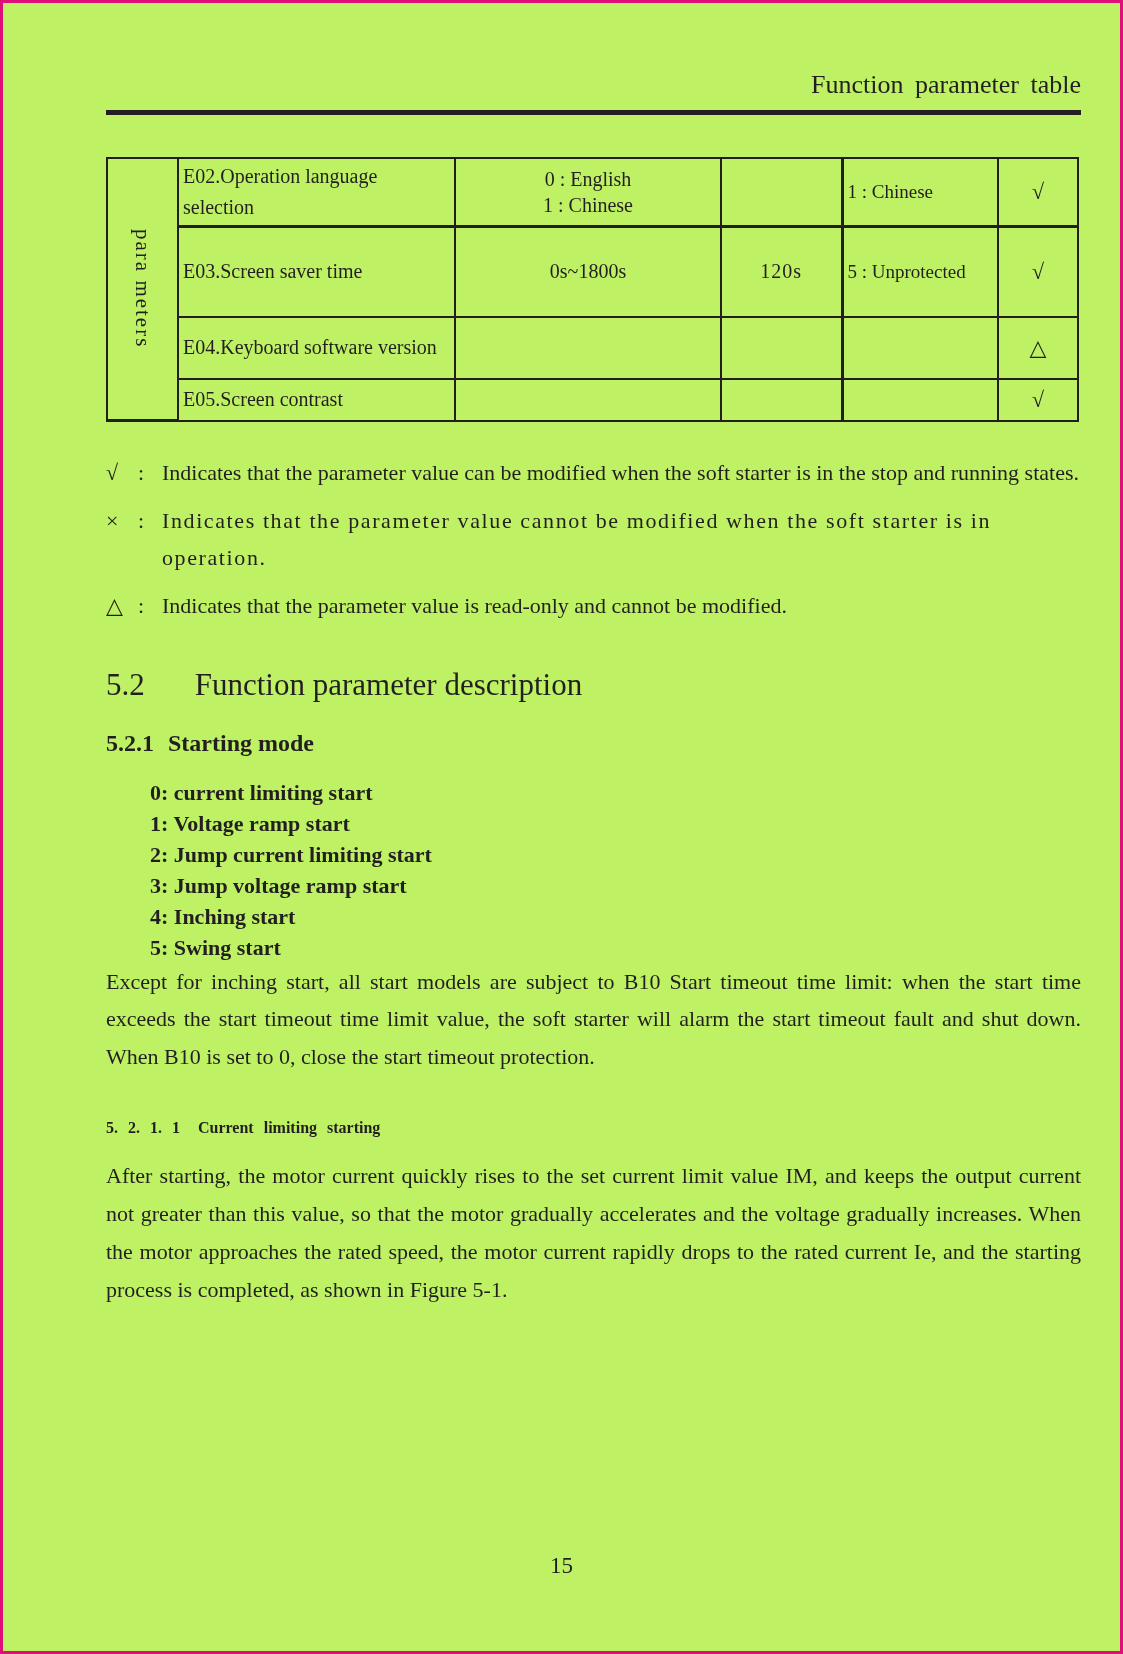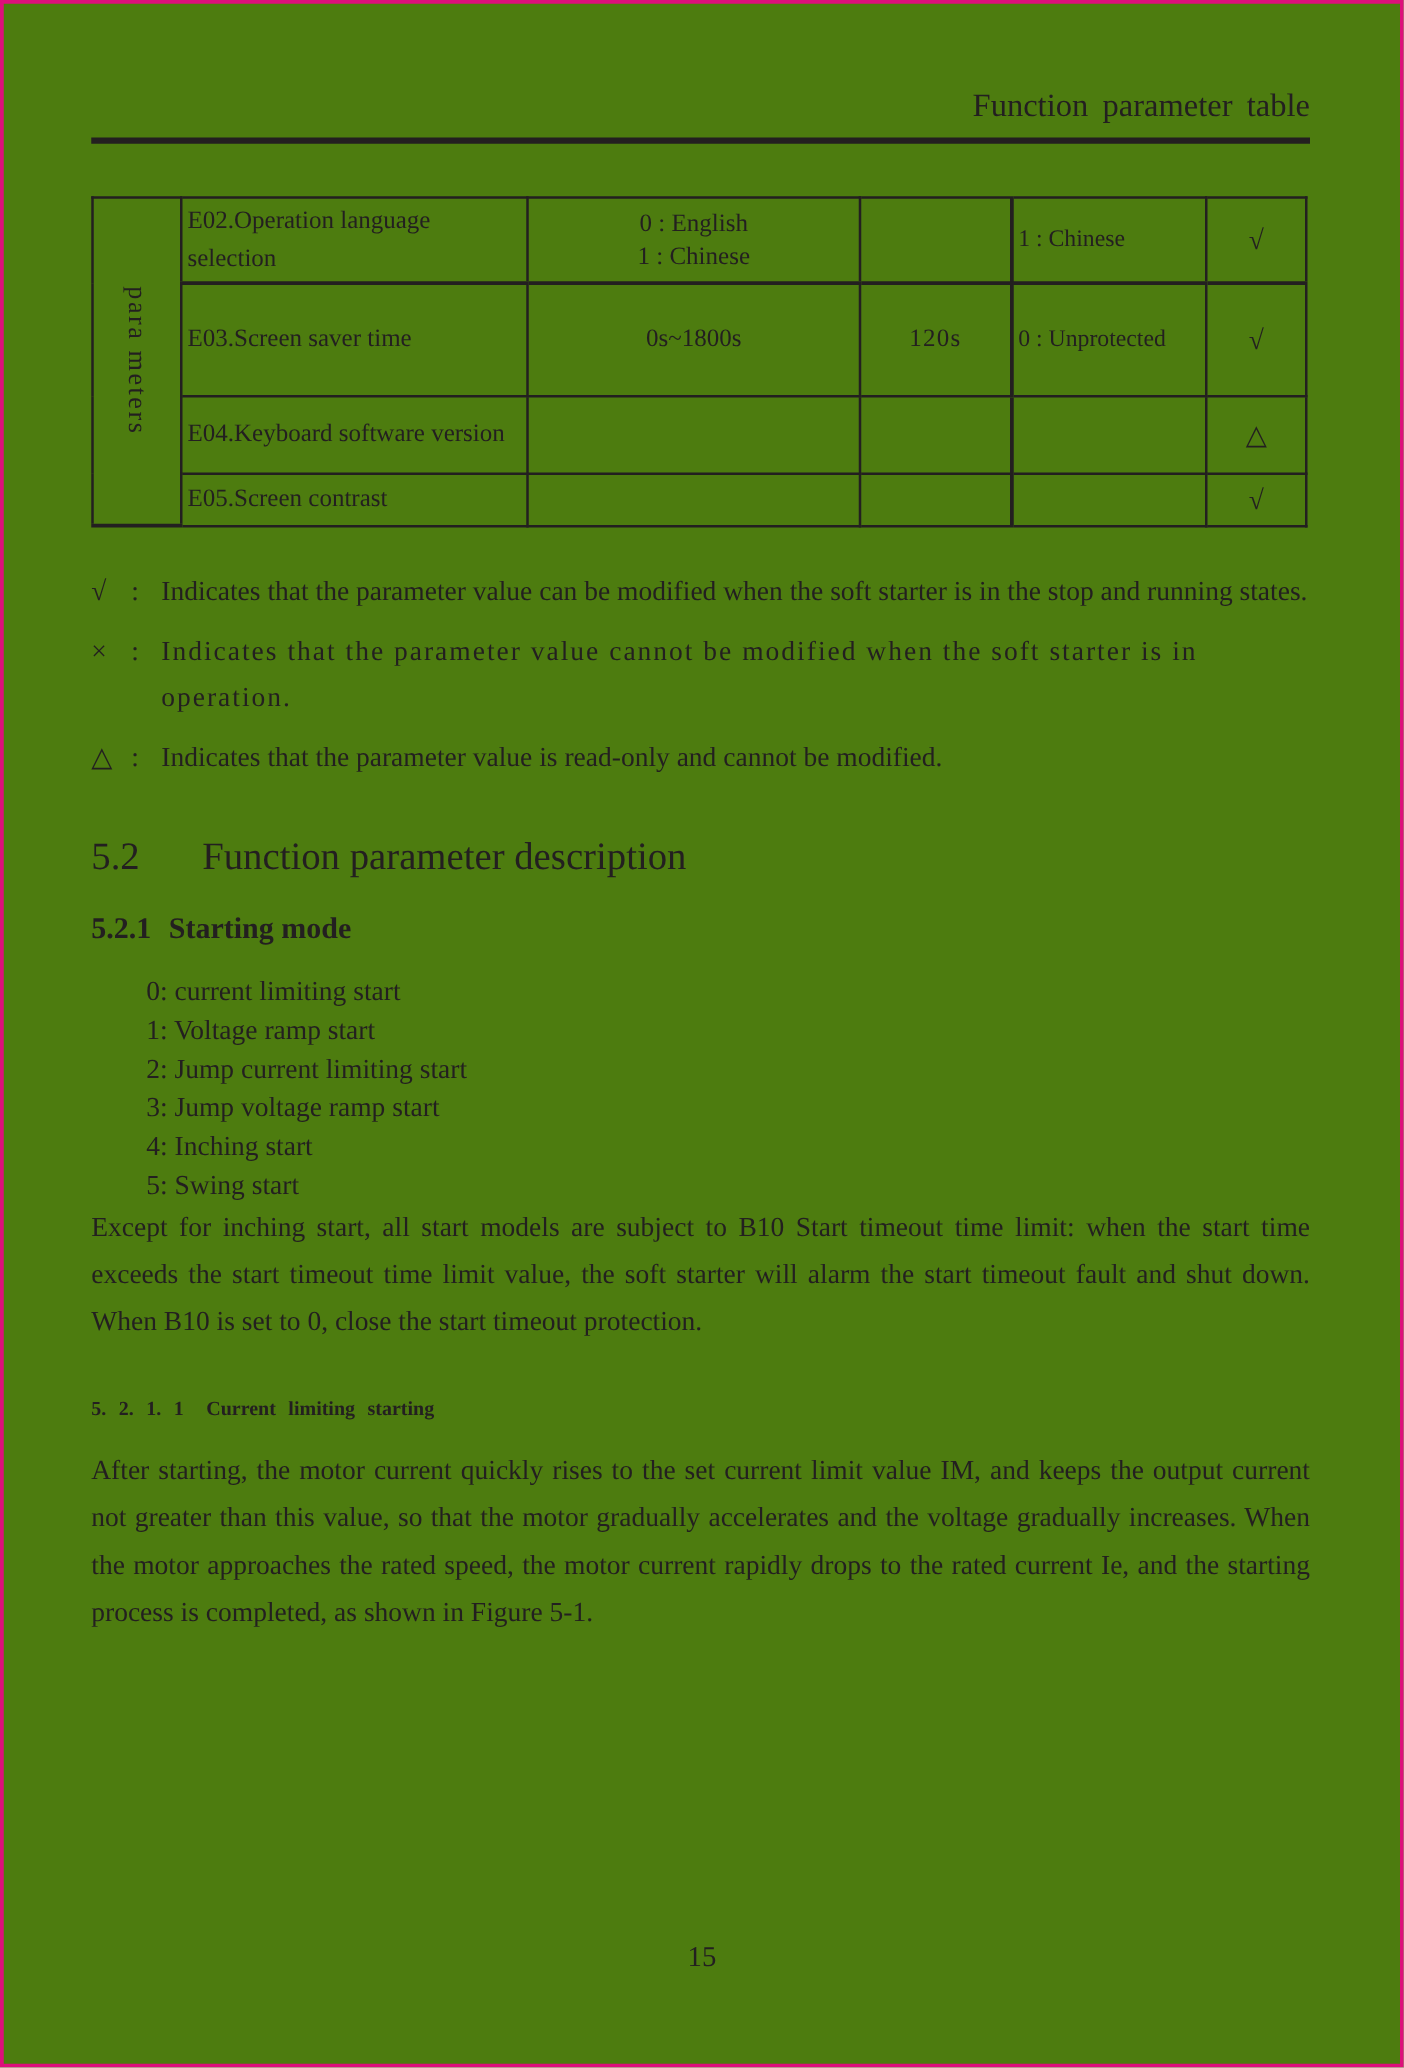--- a/index.html
+++ b/index.html
@@ -2,24 +2,25 @@
 <html><head>
 <meta charset="utf-8">
 <style>
   html, body { margin: 0; padding: 0; background: #ffffff; }
   .page {
     position: relative;
     width: 1123px;
     height: 1654px;
     box-sizing: border-box;
     border: 3px solid #dd0f7b;
-    background: #4d7c0f;
+    background: #bef264;
     font-family: "Liberation Serif", "DejaVu Serif", serif;
     color: #231f20;
     overflow: hidden;
+    padding-left: 33px;
   }
   .content {
     margin-left: 70px;
     width: 975px;
   }
 
   
   .header-text {
     margin-top: 68px;
     text-align: right;
@@ -114,20 +115,21 @@
   }
   .p-intro { margin-top: 24px; line-height: 33px; }
   ul.modes {
     list-style: none;
     margin: 2px 0 0 0;
     padding-left: 44px;
   }
   ul.modes li {
     font-size: 22px;
     line-height: 31px;
+    font-weight: bold;
   }
   .p-timeout { margin-top: 7px; line-height: 37.5px; }
   .p-current { margin-top: 13px; line-height: 38px; }
 
   
   .page-number {
     position: absolute;
     left: 0;
     bottom: 72px;
     width: 100%;
@@ -166,21 +168,21 @@
             </div>
           </td>
           <td class="default-cell col3"></td>
           <td class="setval-cell">1 : Chinese</td>
           <td class="modify-cell">√</td>
         </tr>
         <tr class="row-e03">
           <td class="name-cell">E03.Screen saver time</td>
           <td class="range-cell">0s~1800s</td>
           <td class="default-cell col3">120s</td>
-          <td class="setval-cell">0 : Unprotected</td>
+          <td class="setval-cell">5 : Unprotected</td>
           <td class="modify-cell">√</td>
         </tr>
         <tr class="row-e04">
           <td class="name-cell">E04.Keyboard software version</td>
           <td class="range-cell"></td>
           <td class="default-cell col3"></td>
           <td class="setval-cell"></td>
           <td class="modify-cell tri-small">△</td>
         </tr>
         <tr class="row-e05">

